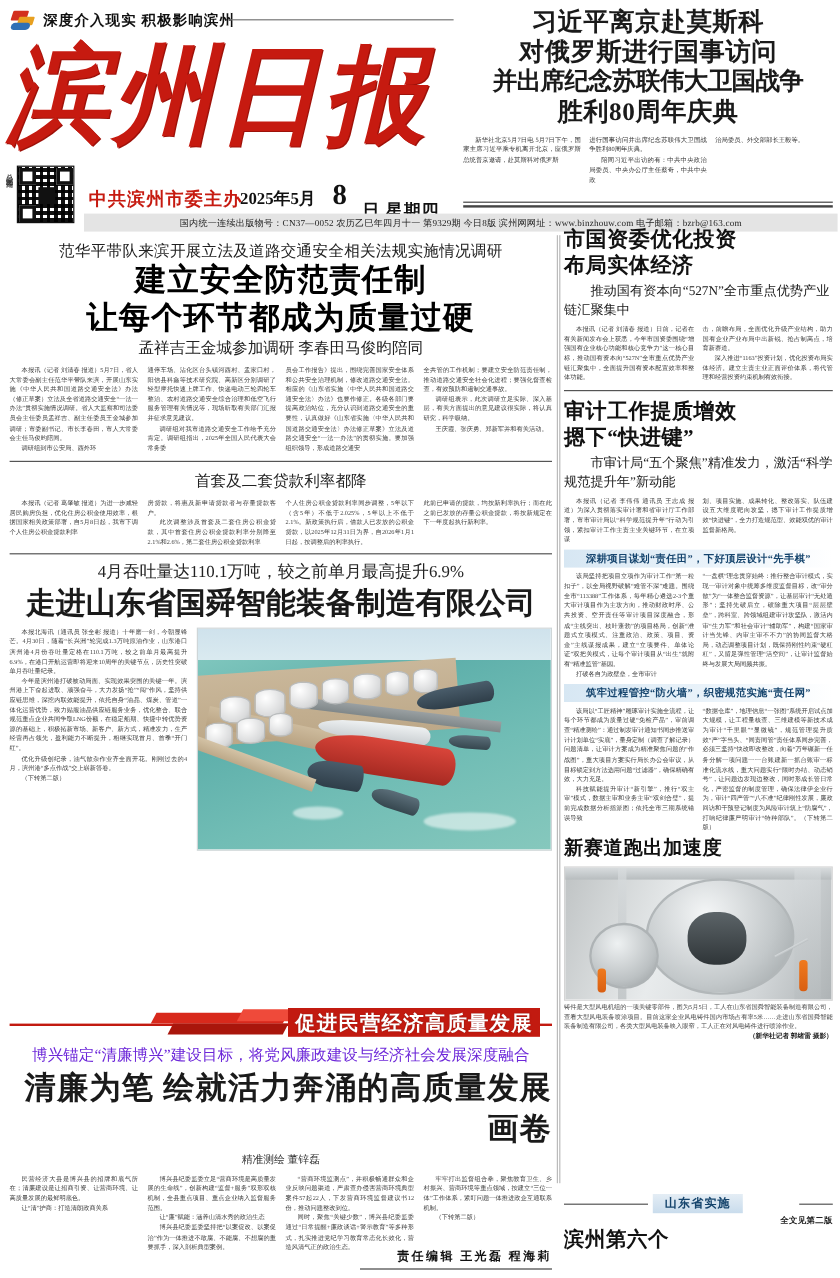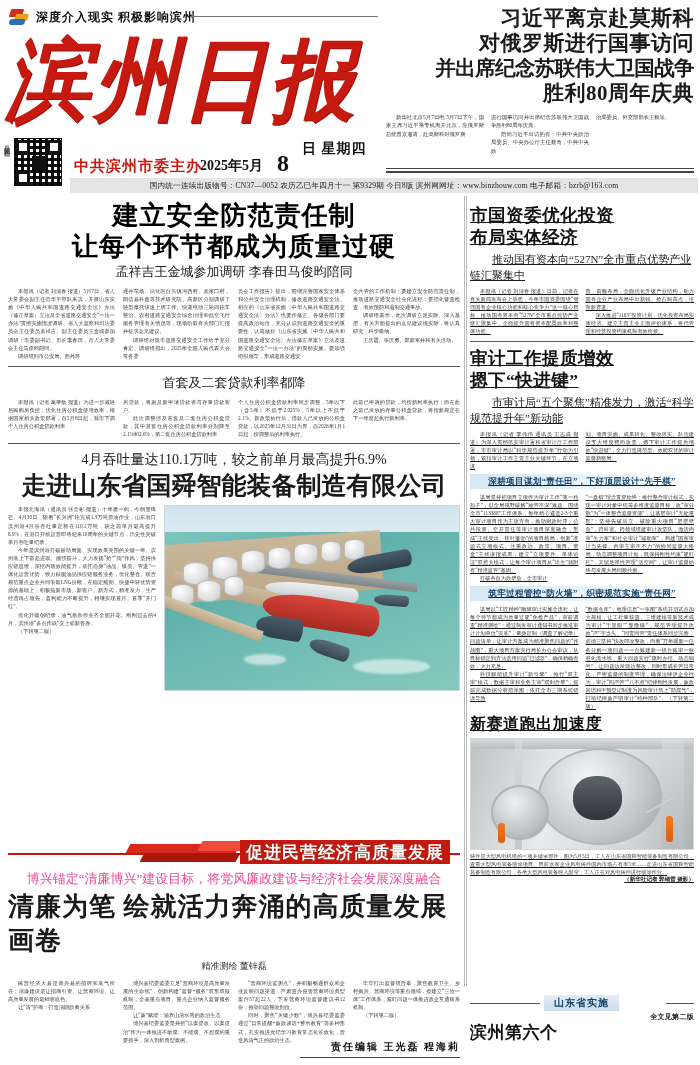--- a/index.html
+++ b/index.html
@@ -42,32 +42,32 @@
   .qr-finder { position:absolute; width:14px; height:14px; border:3px solid #111; background:#fff; }
   .qr-f1 { left:2px; top:2px; } .qr-f2 { left:33px; top:2px; } .qr-f3 { left:2px; top:33px; }
   .qr-center { position:absolute; left:18px; top:18px; width:14px; height:14px; background:#111; }
   .qrlabel { position: absolute; left: 2px; top: 140px; width: 10px; height: 46px;
     writing-mode: vertical-rl; font-size: 6px; color: #333; letter-spacing: 1px; line-height: 10px; }
 
   
   .mast-org { position: absolute; left: 74px; top: 157px; font-size: 15px; font-weight: bold; color: #c61a10; letter-spacing: 1px; }
   .mast-date { position: absolute; left: 200px; top: 157px; font-size: 14px; font-weight: bold; color: #111; letter-spacing: 0px; }
   .mast-day { position: absolute; left: 277px; top: 150px; font-size: 24px; font-weight: bold; color: #111; }
-  .mast-daysuffix { position: absolute; left: 302px; top: 140px; font-size: 14px; font-weight: bold; color: #111; letter-spacing: 1px; }
+  .mast-daysuffix { position: absolute; left: 302px; top: 167px; font-size: 14px; font-weight: bold; color: #111; letter-spacing: 1px; }
 
   
   .infostrip { position: absolute; left: 70px; top: 178px; width: 628px; height: 15px; background: #e4e4e4;
     display: flex; align-items: center; justify-content: center; }
   .infostrip span { font-size: 7.6px; color: #222; letter-spacing: .2px; white-space: nowrap; }
 
   
   .rt-lead { position: absolute; left: 386px; top: 6px; width: 308px; }
   .rt-lead h1 { font-size: 21px; line-height: 25px; font-weight: bold; text-align: center; letter-spacing: .5px;
      font-family: "Liberation Serif", serif; }
-  .rt-lead h1 .ln { display: block; white-space: nowrap; text-align: right; }
+  .rt-lead h1 .ln { display: block; white-space: nowrap; }
   .rt-lead h1 .wide { letter-spacing: -0.6px; font-size: 20.5px; }
   .rt-lead .cols { display: flex; gap: 7px; margin-top: 7px; }
   .rt-lead .cols .c { flex: 1; }
   .rt-lead .cols p { font-size: 5.3px; line-height: 8.4px; text-align: justify; color: #333; }
   .rt-lead .cols p.ind { text-indent: 10px; }
 
   .hr-dark { position: absolute; background: #444; }
 
   
   .leftcol { position: absolute; left: 8px; top: 200px; width: 452px; }
@@ -116,28 +116,28 @@
   .banner-row { position: absolute; left: 8px; top: 840px; width: 452px; height: 26px; }
   .banner-line { position:absolute; left:0; top:13px; width:452px; height:2px; background:#c21a10; }
   .banner-ribbon { position:absolute; left:120px; top:0px; width:120px; height:24px; }
   .banner-ribbon .r1 { position:absolute; left:0; top:4px; width:110px; height:9px; background:#d8291c; transform: skewX(-28deg); }
   .banner-ribbon .r2 { position:absolute; left:14px; top:13px; width:96px; height:9px; background:#a9160c; transform: skewX(-28deg); }
   .banner-ribbon .r3 { position:absolute; left:72px; top:1px; width:44px; height:10px; background:#ef4a3a; transform: skewX(-28deg); }
   .banner-text { position:absolute; left:232px; top:0px; height:24px; display:flex; align-items:center;
     font-size:17px; font-weight:bold; color:#ffffff; letter-spacing:1px;
     background:#c21a10; padding:0 6px; text-shadow: 0 0 1px #7d0f08; }
 
-  .bz-shoulder { font-size: 13px; text-align: center; line-height: 22px; color: #ec4899; }
-  .bz-title { font-size: 26px; font-weight: bold; text-align: left; line-height: 34px; letter-spacing: 1px; }
+  .bz-shoulder { font-size: 13px; text-align: center; line-height: 22px; color: #6d28d9; }
+  .bz-title { font-size: 26px; font-weight: bold; text-align: right; line-height: 34px; letter-spacing: 1px; }
   .bz-by { font-size: 9px; text-align: center; color: #333; line-height: 16px; }
 
   .footer-credit { font-size: 10px; font-weight: bold; text-align: right; letter-spacing: 2px; color: #111; }
 
   
-  .rightcol { position: absolute; left: 470px; top: 204px; width: 224px; text-decoration: underline; }
+  .rightcol { position: absolute; left: 470px; top: 188px; width: 224px; }
   .rc-title { font-size: 17.5px; font-weight: bold; line-height: 22px; letter-spacing: .5px; color: #111; }
   .rc-sub { font-size: 11px; line-height: 16px; color: #1a1a1a; margin-top: 3px; }
   .rc-sub .ind { text-indent: 22px; display:block; }
   .rc-cols { display:flex; gap: 7px; margin-top: 4px; }
   .rc-cols .c { flex:1; }
   .rc-cols p { font-size: 5.2px; line-height: 8.1px; text-align: justify; color:#3a3a3a; }
   .rc-cols p.ind { text-indent: 10px; }
 
   .subhead-bar { margin: 4px 0 3px; height: 15px; display:flex; align-items:center; justify-content:center;
     background: linear-gradient(90deg,#d7e7f3,#eaf3fa 55%,#ffffff);
@@ -227,20 +227,21 @@
     </div>
   </div>
   <div class="hr-dark" style="left:386px; top:168px; width:308px; height:1px;"></div>
   <div class="hr-dark" style="left:386px; top:171px; width:308px; height:2px;"></div>
 
   <div class="vrule" style="left:464px; top:196px; height:790px;"></div>
   <div class="vrule" style="left:466px; top:196px; height:790px;"></div>
 
   <div class="leftcol">
 
+    <div class="shoulder">范华平带队来滨开展立法及道路交通安全相关法规实施情况调研</div>
     <div class="maintitle">建立安全防范责任制</div>
     <div class="maintitle">让每个环节都成为质量过硬</div>
     <div class="subtitle">孟祥吉王金城参加调研 李春田马俊昀陪同</div>
 
     <div class="bodycols">
       <div class="c">
         <p class="ind">本报讯（记者 刘清春 报道）5月7日，省人大常委会副主任范华平带队来滨，开展山东实施《中华人民共和国道路交通安全法》办法（修正草案）立法及全省道路交通安全“一法一办法”贯彻实施情况调研。省人大监察和司法委员会主任委员孟祥吉、副主任委员王金城参加调研；市委副书记、市长李春田，市人大常委会主任马俊昀陪同。</p>
         <p class="ind">调研组到市公安局、西外环</p>
       </div>
       <div class="c">

